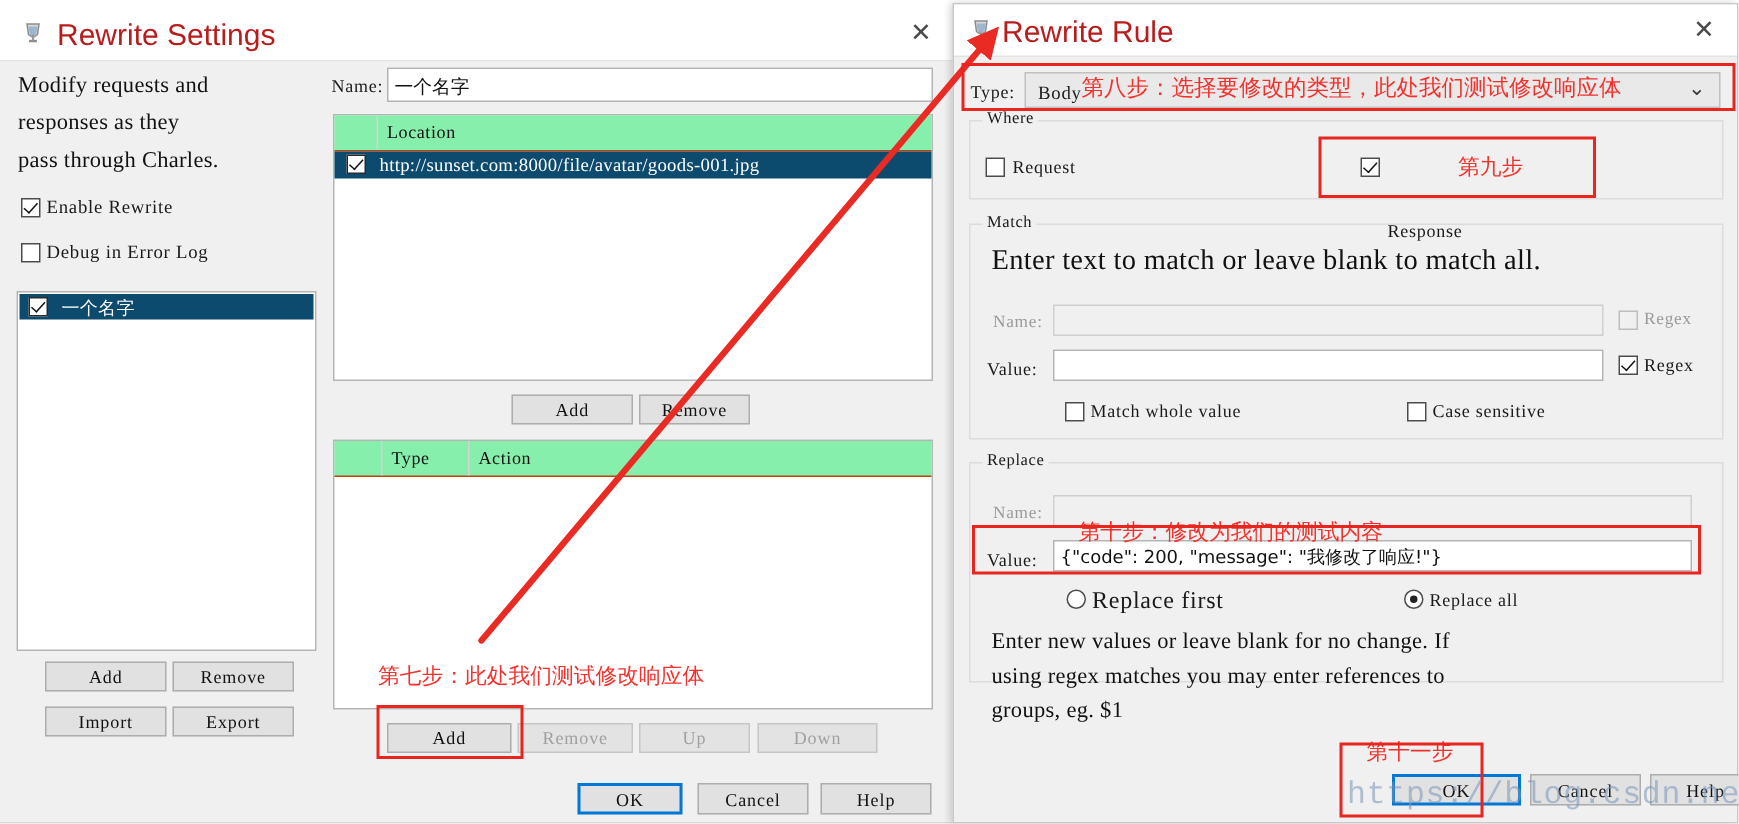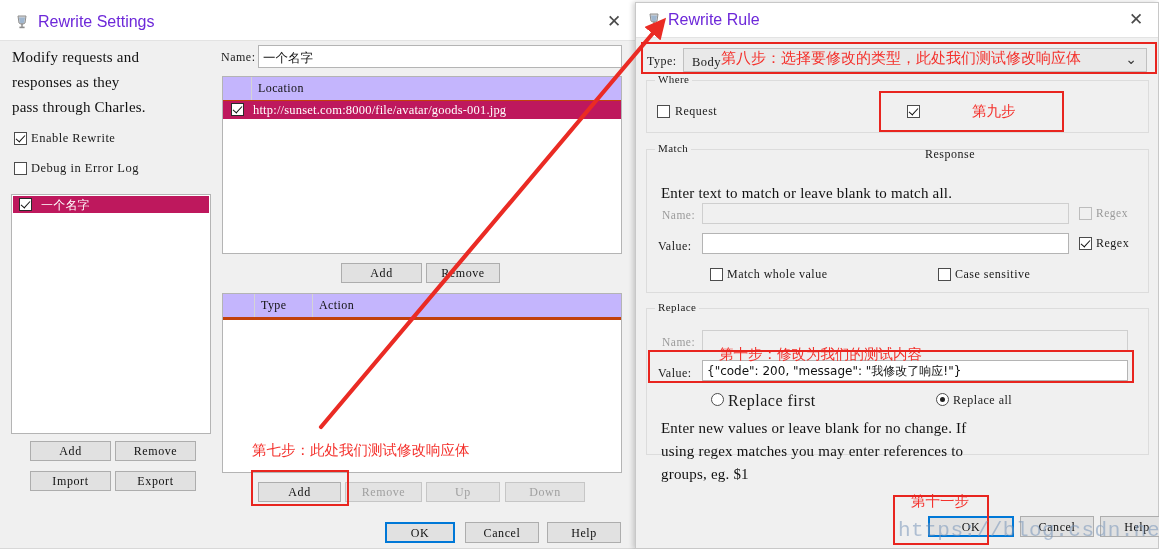--- a/index.html
+++ b/index.html
@@ -10,21 +10,21 @@
     -webkit-font-smoothing:none;
   }
   
   .win{position:absolute;background:#f0f0f0;box-sizing:border-box;}
   .titlebar{
     position:absolute;left:0;top:0;right:0;height:36px;background:#ffffff;
     border-bottom:1px solid #e3e3e3;
   }
   .title-text{
     position:absolute;left:38px;top:9px;font-family:"Liberation Sans",sans-serif;
-    font-size:16px;color:#6d28d9;white-space:nowrap;
+    font-size:20px;color:#b91c1c;white-space:nowrap;
   }
   .title-icon{
     position:absolute;left:14px;top:10px;width:16px;height:16px;
   }
   .closebtn{
     position:absolute;top:0;right:0;width:44px;height:36px;
     color:#4a4a4a;font-size:17px;line-height:36px;text-align:center;
     font-family:"Liberation Sans",sans-serif;
   }
   .lbl{font-size:12px;color:#1a1a1a;letter-spacing:.5px;white-space:nowrap;}
@@ -59,26 +59,26 @@
 
   
   .group{position:absolute;box-sizing:border-box;border:1px solid #dcdcdc;}
   .group>.gtitle{
     position:absolute;top:-8px;left:8px;background:#f0f0f0;padding:0 3px;
     font-size:11px;color:#1a1a1a;letter-spacing:.4px;
   }
 
   
   .tbl{position:absolute;box-sizing:border-box;background:#fff;border:1px solid #b4b4b4;}
-  .thead{position:absolute;left:0;top:0;right:0;height:23px;background:#c4b5fd;
-         border-bottom:3px solid #c2410c;padding-left:18px;}
+  .thead{position:absolute;left:0;top:0;right:0;height:23px;background:#86efac;
+         border-bottom:1px solid #c2410c;padding-left:18px;}
   .th{position:absolute;top:0;height:23px;line-height:23px;font-size:12px;color:#111;
       padding-left:6px;box-sizing:border-box;letter-spacing:.4px;}
   .vsep{position:absolute;top:0;width:1px;height:23px;background:#d4d4d4;}
-  .rowsel{position:absolute;left:0;right:0;height:18px;background:#be185d;}
+  .rowsel{position:absolute;left:0;right:0;height:18px;background:#0c4a6e;}
   .rowsel .rtext{position:absolute;left:42px;top:0;line-height:18px;
       font-size:12.5px;color:#fff;white-space:nowrap;letter-spacing:.2px;}
   .rowsel .rcb{left:12px;top:3px;background:#fff;border-color:#2a2a2a;}
 
   
   .listbox{position:absolute;box-sizing:border-box;background:#fff;border:1px solid #b4b4b4;}
 
   
   .rbox{position:absolute;box-sizing:border-box;border:2px solid #e8251f;pointer-events:none;}
   .rtext-ann{position:absolute;color:#f4312c;font-family:"DejaVu Sans",sans-serif;
@@ -196,21 +196,21 @@
   <div class="group" style="left:10px;top:77px;width:503px;height:53px;">
     <span class="gtitle">Where</span>
     <span class="cb" style="left:10px;top:24px;"></span>
     <span class="lbl" style="position:absolute;left:28px;top:24px;line-height:13px;font-size:12px;">Request</span>
     <span class="cb on" style="left:260px;top:24px;"></span>
     <span class="lbl" style="position:absolute;left:278px;top:24px;line-height:13px;font-size:12px;margin-top:43px;">Response</span>
   </div>
 
   <div class="group" style="left:10px;top:146px;width:503px;height:144px;">
     <span class="gtitle">Match</span>
-    <div class="desc" style="left:14px;top:31px;font-size:15px;">Enter text to match or leave blank to match all.</div>
+    <div class="desc" style="left:14px;top:11px;font-size:19px;">Enter text to match or leave blank to match all.</div>
 
     <span class="lbl-dim" style="position:absolute;left:15px;top:59px;font-size:11.5px;">Name:</span>
     <div class="tfield dis" style="left:55px;top:53px;width:367px;height:21px;">
       <span></span>
     </div>
     <span class="cb dis" style="left:432px;top:57px;"></span>
     <span class="lbl-dim" style="position:absolute;left:449px;top:57px;line-height:13px;font-size:11.5px;">Regex</span>
 
     <span class="lbl" style="position:absolute;left:11px;top:89px;font-size:12px;">Value:</span>
     <div class="tfield" style="left:55px;top:83px;width:367px;height:21px;">

